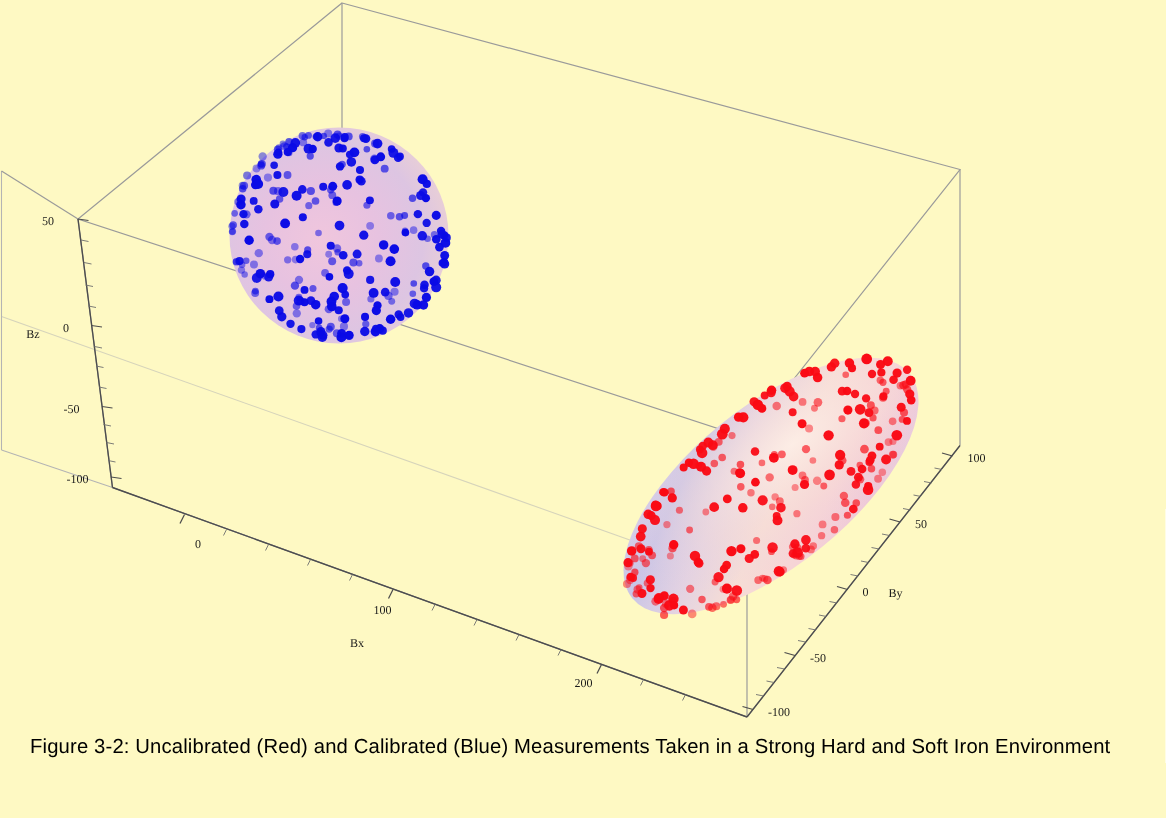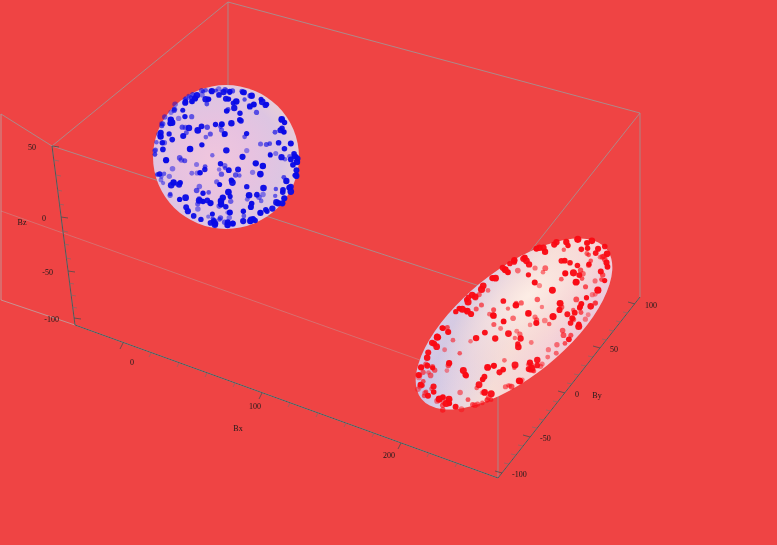--- a/index.html
+++ b/index.html
@@ -11,21 +11,21 @@
   body {
     width: 777px;
     height: 545px;
     font-family: "Liberation Sans", sans-serif;
     overflow: hidden;
   }
   #page {
     position: relative;
     width: 777px;
     height: 545px;
-    background: #ef4444;
+    background: #fef9c3;
   }
   #figure-area {
     position: absolute;
     left: 0;
     top: 0;
     width: 777px;
     height: 485px;
   }
   #plot-svg {
     display: block;
@@ -749,14 +749,15 @@
             <circle cx="449.14" cy="363.14" r="3.11" fill="#fa0a14" fill-opacity="0.996"></circle>
             <circle cx="455.60" cy="406.68" r="2.99" fill="#fa0a14" fill-opacity="0.971"></circle>
             <circle cx="484.61" cy="392.42" r="3.34" fill="#fa0a14" fill-opacity="0.993"></circle>
             <circle cx="567.35" cy="314.27" r="2.94" fill="#fa0a14" fill-opacity="0.933"></circle>
             <circle cx="452.95" cy="340.13" r="2.36" fill="#fa0a14" fill-opacity="0.555"></circle>
           </g>
       </g>
     </svg>
   </div>
 
+  <div id="caption">Figure 3-2: Uncalibrated (Red) and Calibrated (Blue) Measurements Taken in a Strong Hard and Soft Iron Environment</div>
 
 </div>
 
 </body></html>

